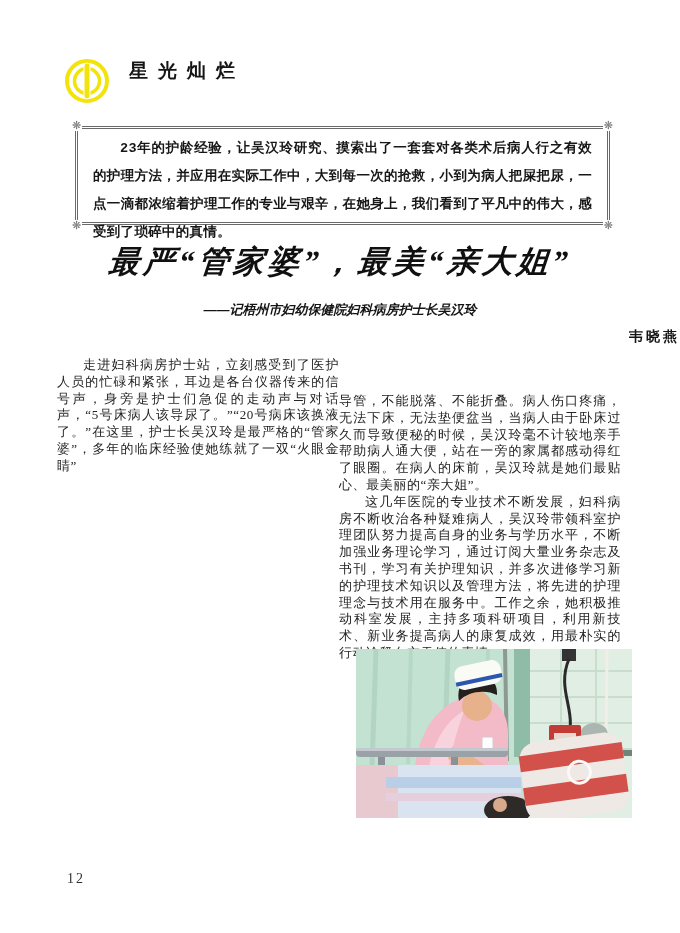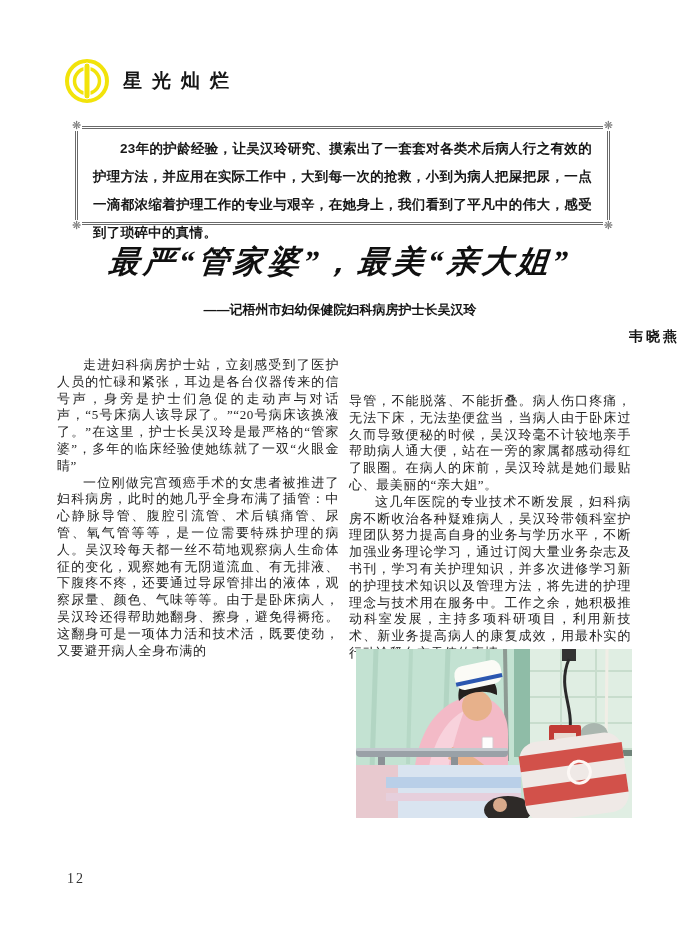--- a/index.html
+++ b/index.html
@@ -1,45 +1,45 @@
 <!DOCTYPE html>
 <html><head>
 <meta charset="utf-8">
 <style>
   html,body{margin:0;padding:0;background:#e9e9e9;}
   .page{position:relative;width:680px;height:933px;background:#ffffff;margin:0 auto;overflow:hidden;
         font-family:"Liberation Serif","DejaVu Serif",serif;color:#222;}
 
   
-  .logo{position:absolute;left:64px;top:58px;display:flex;align-items:center;gap:13px;}
+  .logo{position:absolute;left:64px;top:58px;display:flex;gap:19px;}
   .logo svg{display:block;}
   .logo-text{font-size:19px;font-weight:bold;letter-spacing:10px;color:#151515;}
 
   
   .quote-box{position:absolute;left:75px;top:126px;width:529px;height:93px;
              border:3px double #6a6a6a;overflow:visible;background:#fff;}
   .quote-text{margin:0;padding:6px 15px 0 15px;text-indent:2em;text-align:justify;
-              font-family:Liberation Sans, sans-serif;font-weight:bold;
+              font-family:Liberation Mono, monospace;font-weight:bold;
               font-size:13.5px;line-height:28px;letter-spacing:0.3px;color:#171717;}
   .corner{position:absolute;font-size:11px;line-height:1;color:#777;background:#fff;padding:0 1px;}
   .c-tl{left:-7px;top:-9px}.c-tr{right:-7px;top:-9px}.c-bl{left:-7px;bottom:-9px}.c-br{right:-7px;bottom:-9px}
 
   
   .title{position:absolute;left:0;top:241px;width:100%;text-align:center;
          font-size:31px;font-weight:bold;font-style:italic;letter-spacing:4px;
          color:#101010;transform:skewX(-5deg);}
   .subtitle{position:absolute;left:0;top:301px;width:100%;text-align:center;
             font-family:"Liberation Sans","DejaVu Sans",sans-serif;
-            font-size:13px;font-weight:bold;color:#141414;}
+            font-size:13px;font-weight:bold;color:#141414;font-style:italic;}
   .author{position:absolute;left:0;top:328px;width:100%;text-align:right;
           font-family:"Liberation Sans","DejaVu Sans",sans-serif;
           font-size:14px;font-weight:bold;letter-spacing:3px;color:#141414;}
 
   
-  .columns{position:absolute;left:57px;top:357px;width:574px;display:flex;gap:10px;}
+  .columns{position:absolute;left:57px;top:357px;width:574px;display:flex;}
   .col{width:282px;font-size:13px;line-height:16.8px;letter-spacing:0.6px;
        text-align:justify;color:#242424;}
   .col p{margin:0;text-indent:2em;}
   .col p.cont{text-indent:0;margin-top:36px;}
   .attr-line{text-indent:0 !important;text-align:right;margin-top:-16.8px;}
 
   
   .photo{position:absolute;left:356px;top:649px;width:276px;height:169px;overflow:hidden;background:#c3e2d2;}
   .photo svg{display:block;}
 
@@ -70,21 +70,20 @@
     <p class="quote-text">23年的护龄经验，让吴汉玲研究、摸索出了一套套对各类术后病人行之有效的护理方法，并应用在实际工作中，大到每一次的抢救，小到为病人把屎把尿，一点一滴都浓缩着护理工作的专业与艰辛，在她身上，我们看到了平凡中的伟大，感受到了琐碎中的真情。</p>
   </div>
 
   <div class="title">最严“管家婆”，最美“亲大姐”</div>
   <div class="subtitle">——记梧州市妇幼保健院妇科病房护士长吴汉玲</div>
   <div class="author">韦晓燕</div>
 
   <div class="columns">
     <div class="col">
       <p>走进妇科病房护士站，立刻感受到了医护人员的忙碌和紧张，耳边是各台仪器传来的信号声，身旁是护士们急促的走动声与对话声，“5号床病人该导尿了。”“20号病床该换液了。”在这里，护士长吴汉玲是最严格的“管家婆”，多年的临床经验使她练就了一双“火眼金睛”</p>
-      <p>一位刚做完宫颈癌手术的女患者被推进了妇科病房，此时的她几乎全身布满了插管：中心静脉导管、腹腔引流管、术后镇痛管、尿管、氧气管等等，是一位需要特殊护理的病人。吴汉玲每天都一丝不苟地观察病人生命体征的变化，观察她有无阴道流血、有无排液、下腹疼不疼，还要通过导尿管排出的液体，观察尿量、颜色、气味等等。由于是卧床病人，吴汉玲还得帮助她翻身、擦身，避免得褥疮。这翻身可是一项体力活和技术活，既要使劲，又要避开病人全身布满的</p>
     </div>
     <div class="col">
       <p class="cont">导管，不能脱落、不能折叠。病人伤口疼痛，无法下床，无法垫便盆当，当病人由于卧床过久而导致便秘的时候，吴汉玲毫不计较地亲手帮助病人通大便，站在一旁的家属都感动得红了眼圈。在病人的床前，吴汉玲就是她们最贴心、最美丽的“亲大姐”。</p>
       <p>这几年医院的专业技术不断发展，妇科病房不断收治各种疑难病人，吴汉玲带领科室护理团队努力提高自身的业务与学历水平，不断加强业务理论学习，通过订阅大量业务杂志及书刊，学习有关护理知识，并多次进修学习新的护理技术知识以及管理方法，将先进的护理理念与技术用在服务中。工作之余，她积极推动科室发展，主持多项科研项目，利用新技术、新业务提高病人的康复成效，用最朴实的行动诠释白衣天使的真情。</p>
       <p class="attr-line">(观察她有无阴道流血)</p>
     </div>
   </div>
 
   <div class="photo">
     <svg width="276" height="169" viewBox="0 0 276 169">

